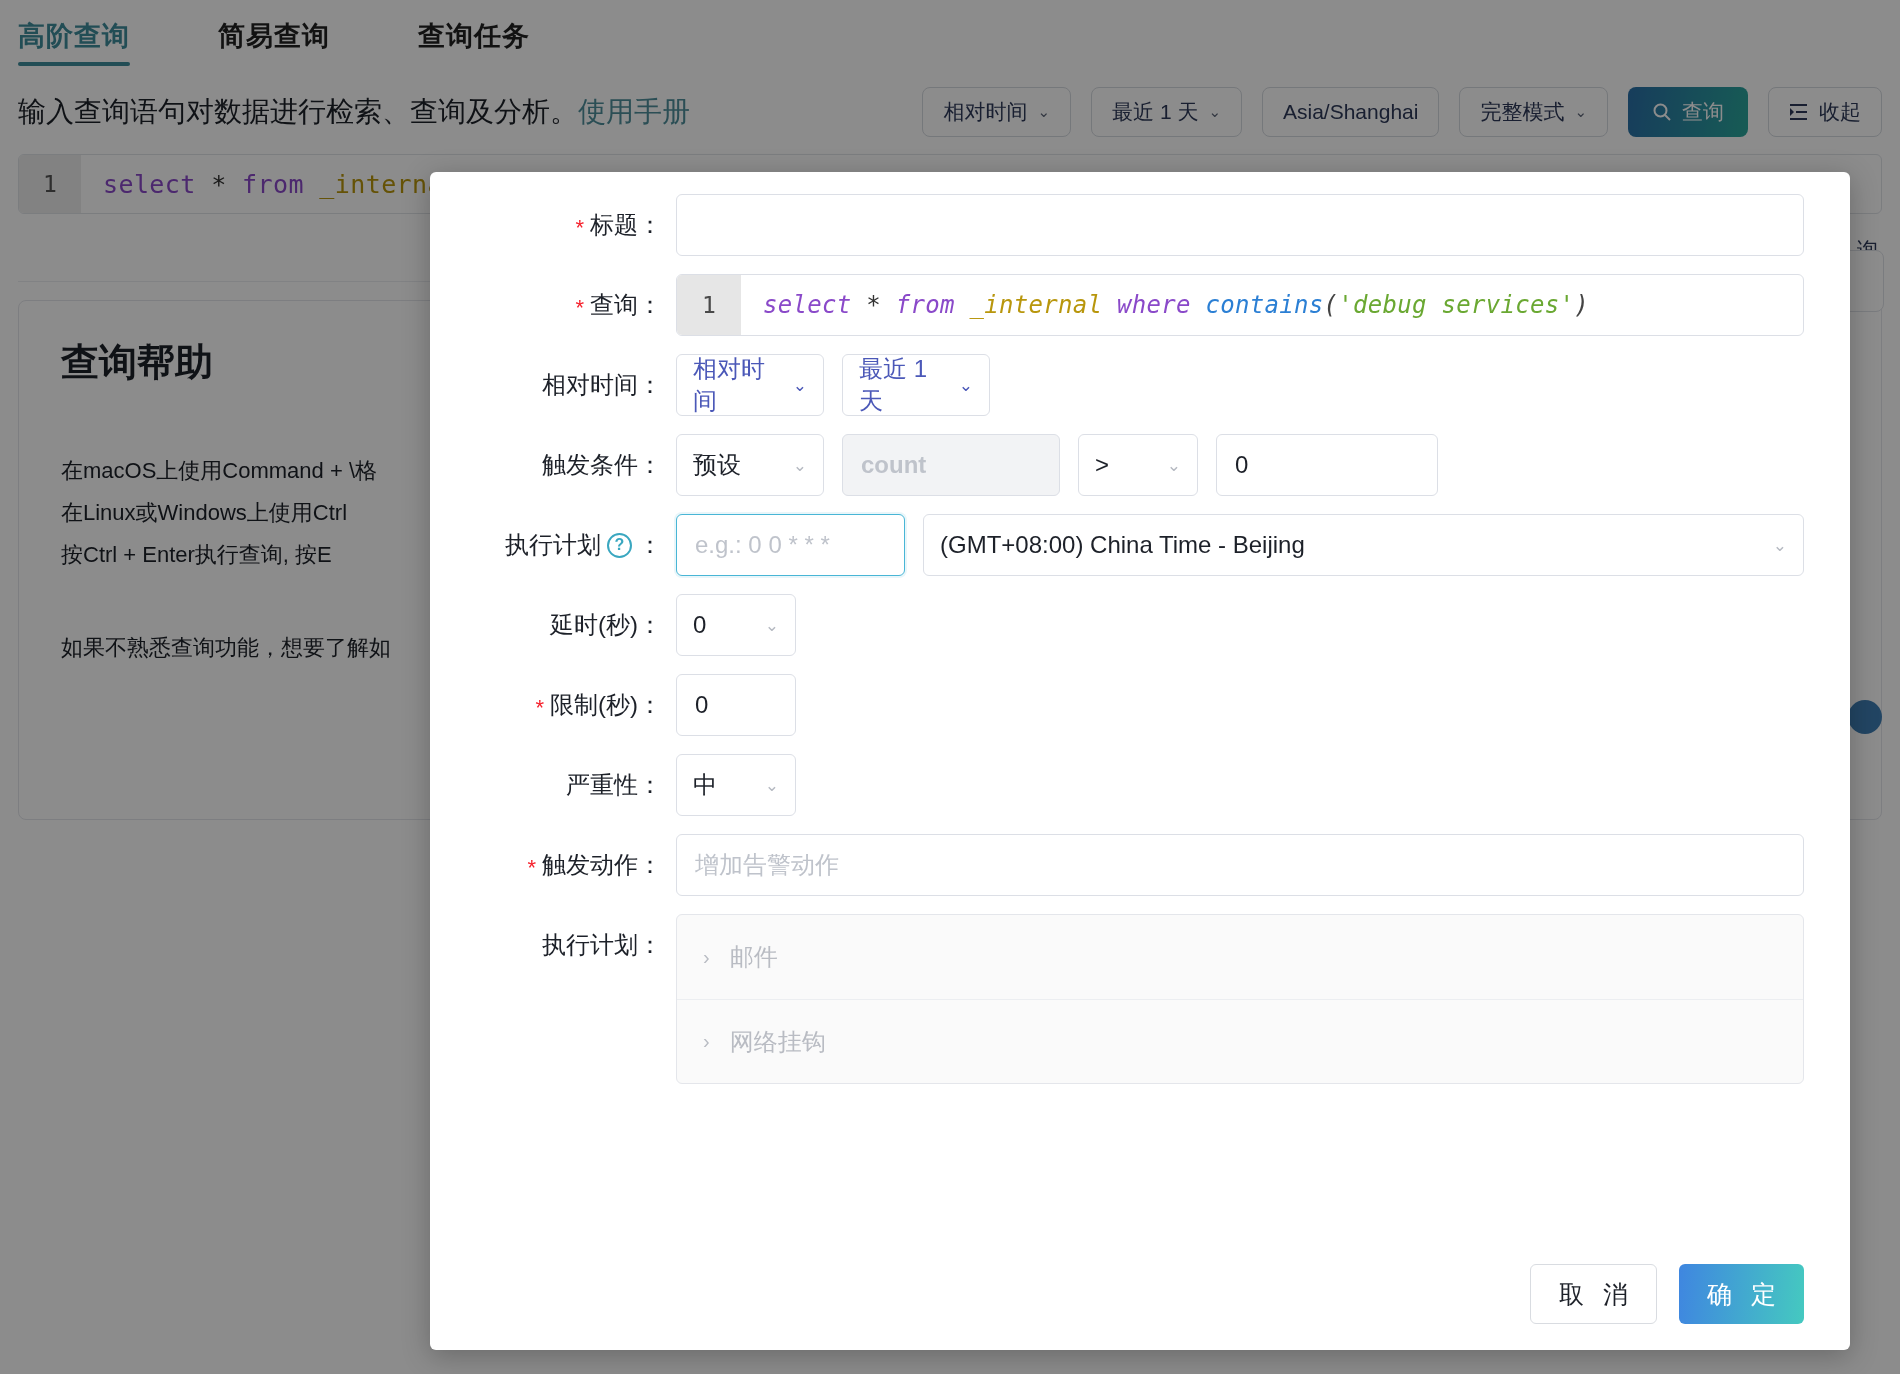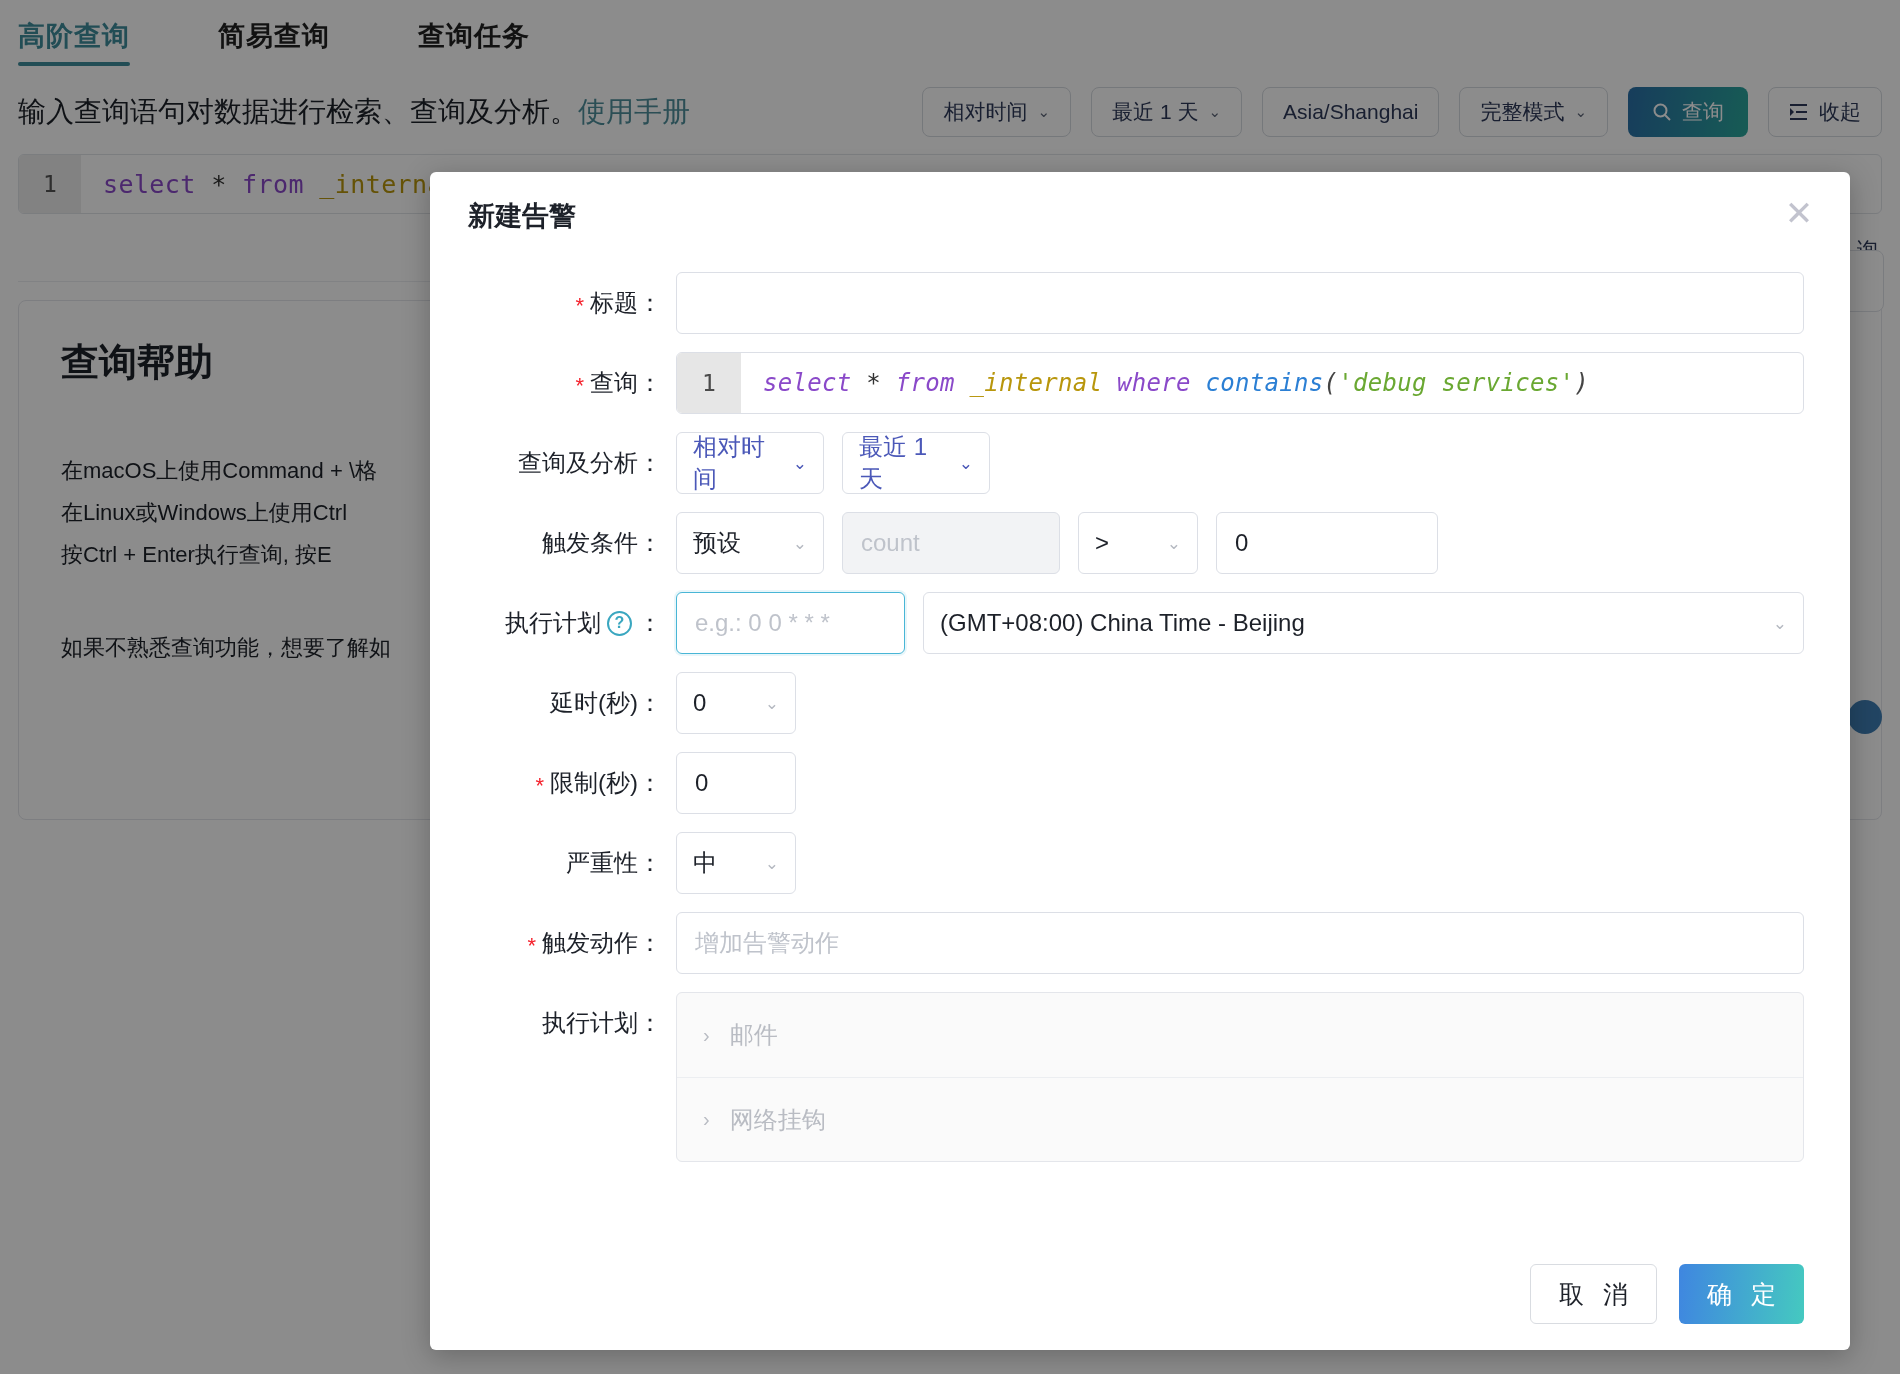--- a/index.html
+++ b/index.html
@@ -123,21 +123,21 @@
   }
   .fctrl { flex: 1; }
 
   .inp {
     height: 62px; width: 100%; border: 1px solid #dcdfe6; border-radius: 6px;
     background: #fff; font-size: 24px; color: #1d2129; padding: 0 18px;
     display: flex; align-items: center;
   }
   .inp.ph { color: #bfc3cb; }
   .inp.focus { border-color: #49b6d6; box-shadow: 0 0 0 2px rgba(73,182,214,.12); }
-  .inp.disabled { background: #f2f3f5; color: #bfc3cb; }
+  .inp.disabled { background: #f2f3f5; color: #bfc3cb; font-weight: bold; }
 
   .code-inp {
     height: 62px; border: 1px solid #dcdfe6; border-radius: 6px; background: #fff;
     display: flex; align-items: center; overflow: hidden;
   }
   .code-inp .gutter2 {
     width: 64px; align-self: stretch; background: #e6e6e6;
     display:flex; align-items:center; justify-content:center;
     font-family: "DejaVu Sans Mono","Liberation Mono",monospace; font-size: 23px; color: #4a4a4a;
   }
@@ -263,24 +263,20 @@
     <div class="float-box float-a">
       <span>询</span>
     </div>
     <div class="float-blue-dot"></div>
   </div>
 
   <div class="overlay"></div>
 
   <div class="modal">
 
-    <div class="modal-head">
-      <div class="modal-title">新建告警</div>
-      <div class="modal-close">✕</div>
-    </div>
 
     <div class="modal-body">
 
       <div class="frow">
         <div class="flabel">
           <span class="req">*</span>
           <span>标题：</span>
         </div>
         <div class="fctrl">
           <div class="inp">
@@ -300,21 +296,21 @@
             <div class="gutter2">1</div>
             <div class="codeline2">
               <span class="kw">select</span><span class="op"> * </span><span class="kw">from</span><span class="tbl"> _internal </span><span class="kw">where</span><span class="op"> </span><span class="fn">contains</span><span class="paren">(</span><span class="str">'debug services'</span><span class="paren">)</span>
             </div>
           </div>
         </div>
       </div>
 
       <div class="frow">
         <div class="flabel">
-          <span>查询及分析：</span>
+          <span>相对时间：</span>
         </div>
         <div class="fctrl row-inline">
           <div class="sel accent" style="width:148px;">
             <span>相对时间</span>
             <span class="cv">⌄</span>
           </div>
           <div class="sel accent" style="width:148px;">
             <span>最近 1 天</span>
             <span class="cv">⌄</span>
           </div>

